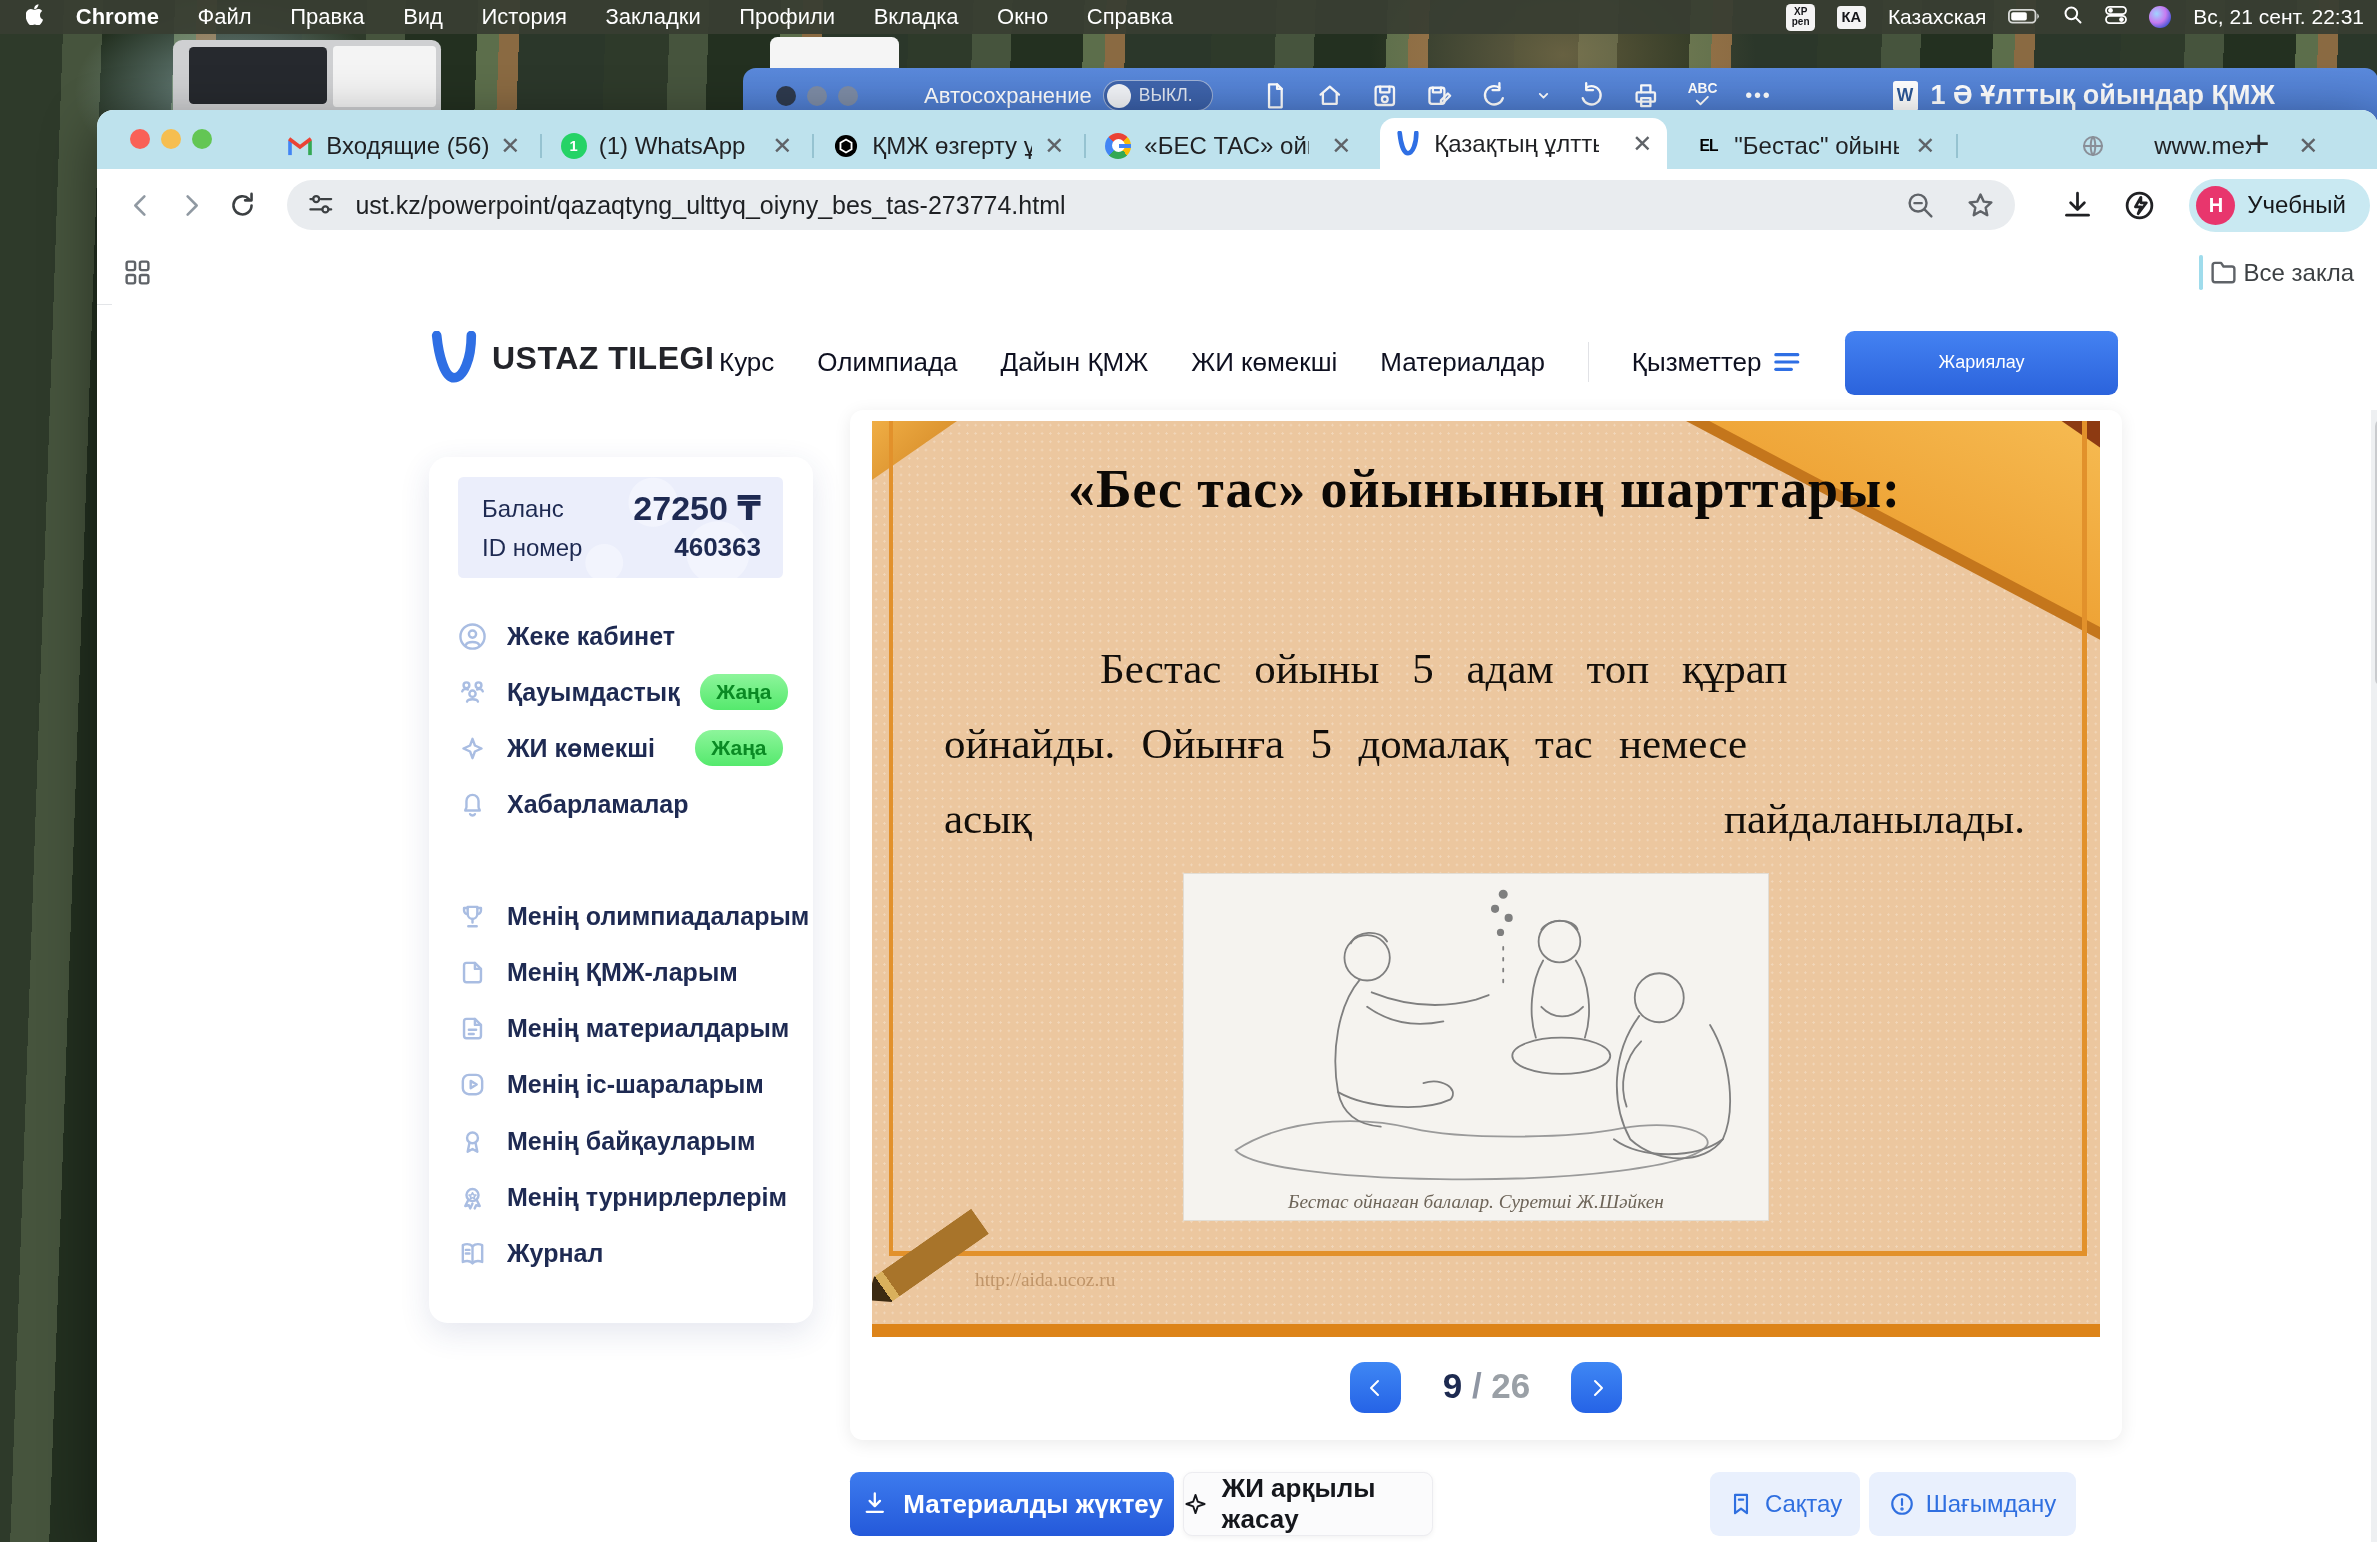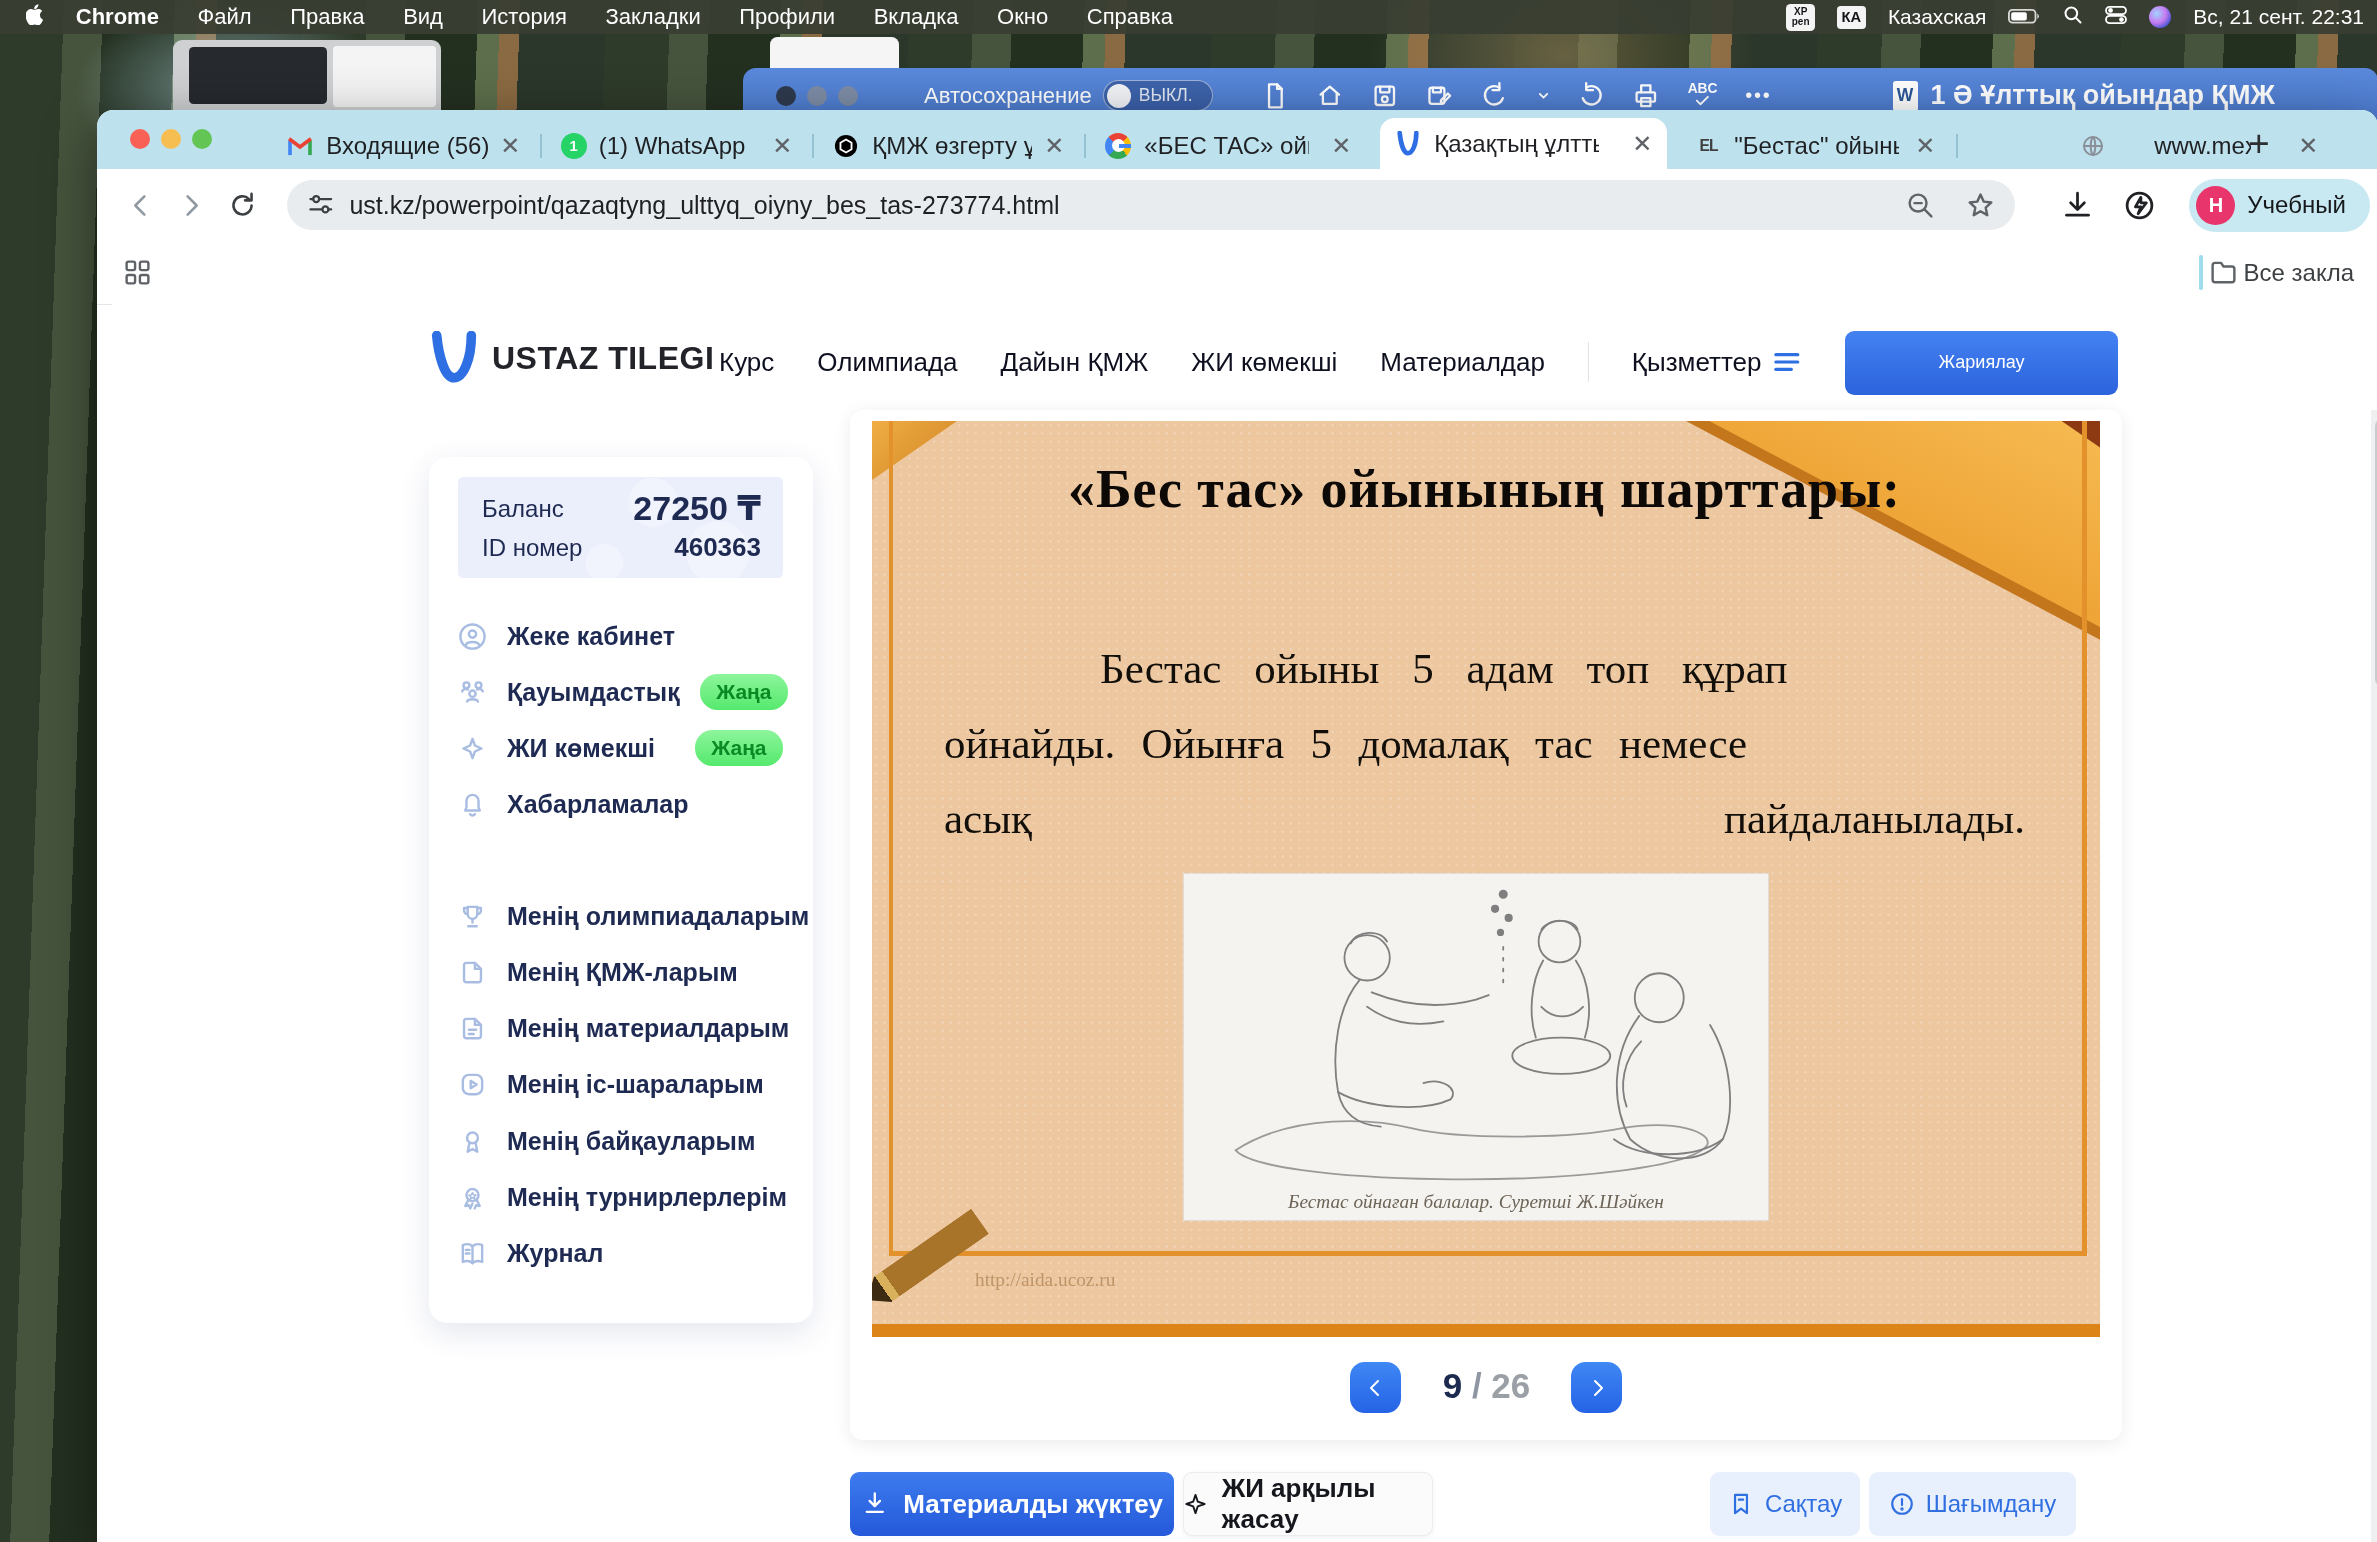--- a/index.html
+++ b/index.html
@@ -48,26 +48,26 @@
   .tab .lbl{white-space:nowrap;overflow:hidden;max-width:165px;}
   .tab .x{color:#5f6368;font-size:24px;font-weight:400;margin-left:auto;}
   .tab-active{background:#fff;border-radius:14.7px 14.7px 0 0;top:8.3px;height:51px;}
   .tabdiv{position:absolute;top:24px;width:1.8px;height:24px;background:#96c3d1;}
   .favic{width:27.6px;height:27.6px;display:flex;align-items:center;justify-content:center;flex:0 0 auto;}
   .gfav{width:26px;height:26px;border-radius:50%;position:relative;
     background:conic-gradient(from -45deg,#ea4335 0 25%,#fbbc05 25% 50%,#34a853 50% 75%,#4285f4 75% 100%);}
   .gfav::after{content:"";position:absolute;left:6.4px;top:6.4px;width:13px;height:13px;border-radius:50%;background:#fff;}
   .gfav::before{content:"";position:absolute;right:0px;top:11px;width:12px;height:4.6px;background:#4285f4;z-index:2;}
   .wafav{width:26px;height:26px;border-radius:50%;background:#25d366;color:#fff;display:flex;align-items:center;justify-content:center;}
-  .elfav{font-size:15.6px;font-weight:800;color:#404040;letter-spacing:-0.9px;}
+  .elfav{font-size:15.6px;font-weight:800;color:#000000;letter-spacing:-0.9px;}
 
   .toolbar{position:absolute;left:0;top:59px;width:2281px;height:72px;background:#fff;
     display:flex;align-items:center;padding-left:27.6px;box-sizing:border-box;gap:20px;}
   .urlpill{margin-left:9.2px;width:1728px;height:50px;border-radius:25px;background:#e9ecef;
-    display:flex;align-items:center;padding:0 20px;box-sizing:border-box;gap:15px;font-size:25px;color:#1e2023;}
+    display:flex;align-items:center;padding:0 20px;box-sizing:border-box;gap:21px;font-size:25px;color:#1e2023;}
   .profpill{height:53px;border-radius:27px;background:#c9e9f2;display:flex;align-items:center;gap:12px;
     padding:0 24px 0 7.4px;font-size:24px;color:#17181b;}
   .avatar{width:39px;height:39px;border-radius:50%;background:#e8366d;color:#fff;font-size:20px;font-weight:700;
     display:flex;align-items:center;justify-content:center;}
 
   .bookbar{position:absolute;left:0;top:131px;width:2281px;height:63px;background:#fff;border-bottom:0.9px solid #e3e5e8;}
   .bm-right{position:absolute;right:24px;top:0;height:63px;display:flex;align-items:center;gap:6px;font-size:24px;color:#3c4043;}
 
   .content{position:absolute;left:0;top:193px;width:2281px;height:1239px;background:#fff;overflow:hidden;margin-left:15px;}
 

